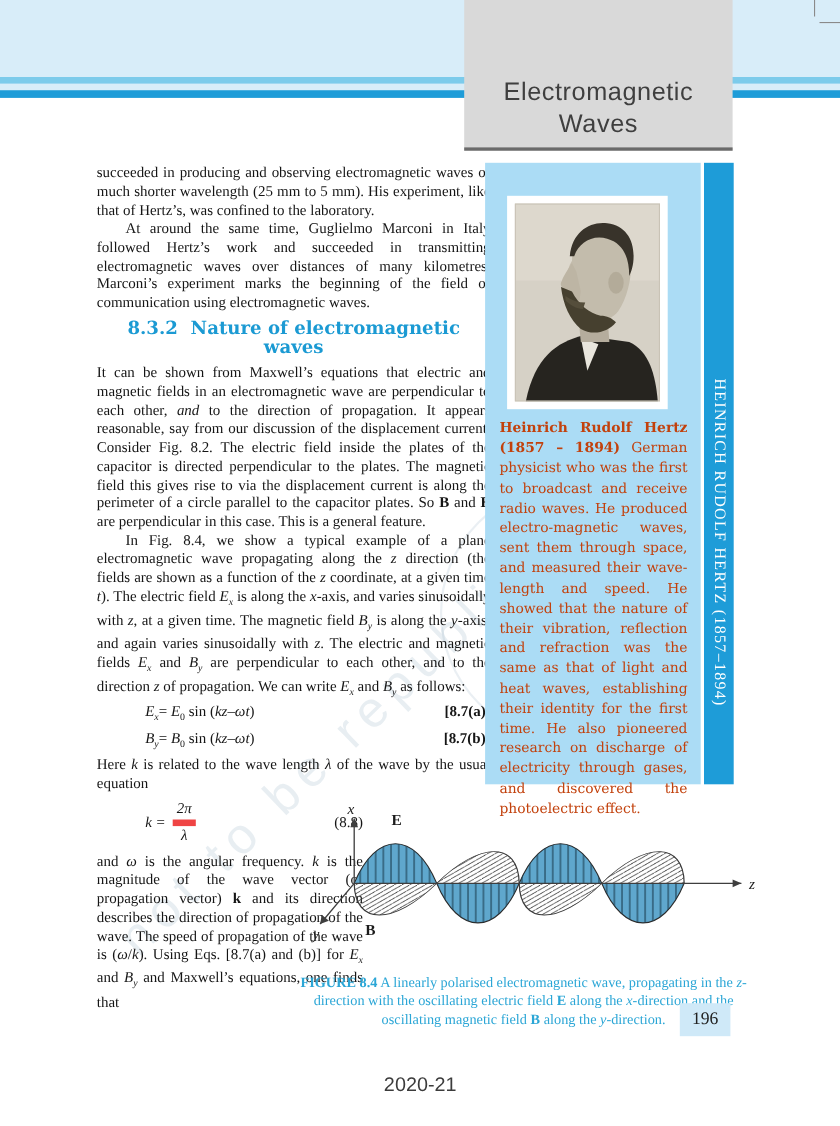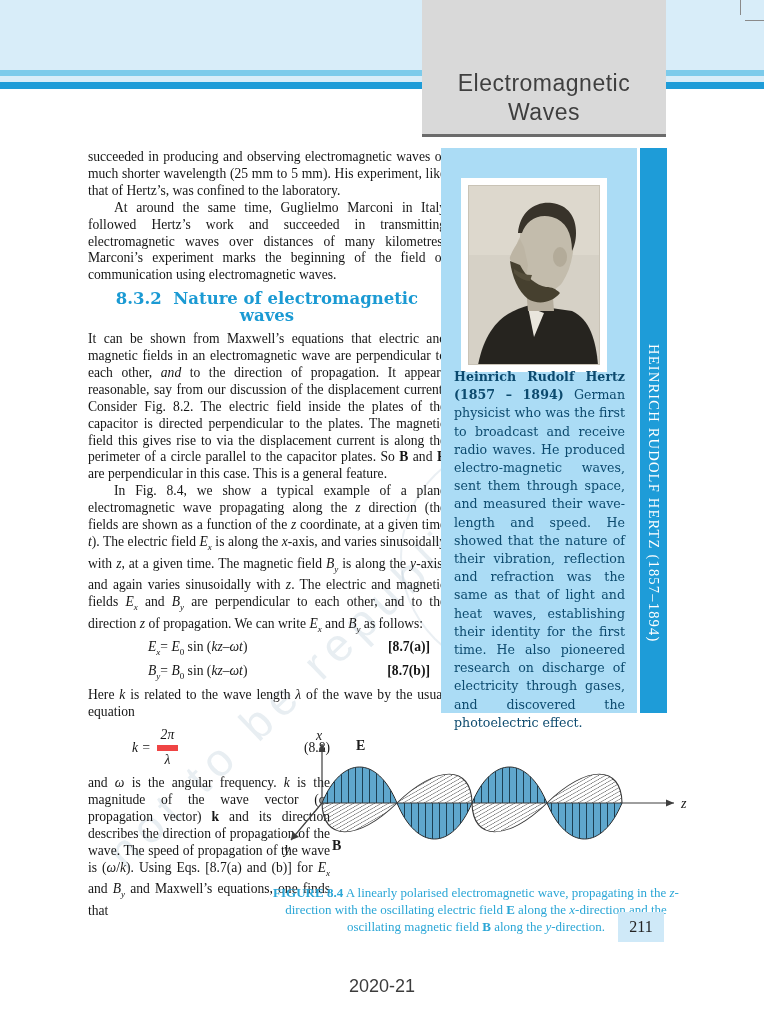--- a/index.html
+++ b/index.html
@@ -23,36 +23,36 @@
            color:rgba(140,168,190,0.20);white-space:nowrap;z-index:1;}
   .wm-circle{position:absolute;left:400px;top:440px;width:230px;height:230px;border-radius:50%;
              border:2px solid rgba(140,168,190,0.18);z-index:1;}
   
   .main-col{position:absolute;left:88px;top:149px;width:358px;z-index:2;
             font-size:13.6px;line-height:16.9px;text-align:justify;}
   .main-col p{margin:0;}
   .indent{text-indent:26px;}
   .sec-head{margin:7px 0 6px 0;font-family:"DejaVu Serif",serif;font-weight:bold;
             font-size:16.5px;color:#1b9ad3;text-align:center;}
-  .eq-row{display:flex;align-items:flex-start;padding-left:44px;margin:2px 16px;}
+  .eq-row{display:flex;align-items:flex-start;padding-left:44px;margin:2px 0;}
   .eq-row .tag{margin-left:auto;font-weight:bold;}
   .narrow{width:242px;}
   .frac-row{display:flex;align-items:center;padding-left:44px;margin:7px 0 6px 0;}
   .frac-row .tag{margin-left:auto;}
   .frac{display:inline-flex;align-items:center;font-style:italic;}
   .frac .stack{display:inline-block;text-align:center;margin-left:6px;}
   .frac .num{display:block;padding:0 4px 1px 4px;border-bottom:6px solid #ef4444;}
   .frac .den{display:block;padding-top:1px;}
   i{font-style:italic;} sub{font-size:9px;}
   
   .bio-box{position:absolute;left:441px;top:148px;width:196px;height:565px;background:#abdcf5;z-index:2;}
   .photo-frame{position:absolute;left:20px;top:30px;width:146px;height:194px;background:#ffffff;}
   .photo-frame svg{position:absolute;left:7px;top:7px;}
-  .bio-text{position:absolute;left:13px;top:220px;width:171px;font-family:"DejaVu Serif",serif;
-            font-size:12.6px;line-height:18.2px;text-align:justify;color:#0c4a6e;}
+  .bio-text{position:absolute;left:13px;top:232px;width:171px;font-family:"DejaVu Serif",serif;
+            font-size:12.6px;line-height:18.2px;text-align:justify;color:#c2410c;}
   
   .side-bar{position:absolute;left:640px;top:148px;width:27px;height:565px;background:#1e9cd8;z-index:2;}
   .side-label{position:absolute;left:5px;top:196px;writing-mode:vertical-rl;
               font-family:"Liberation Serif",serif;font-size:14.5px;letter-spacing:1.2px;color:#ffffff;
               white-space:nowrap;}
   
   .figure-wrap{position:absolute;left:282px;top:728px;z-index:2;}
   .fig-caption{position:absolute;left:264px;top:884px;width:424px;text-align:center;z-index:2;
                font-size:13px;line-height:17px;color:#2ba6d6;}
   
@@ -177,16 +177,16 @@
         <text x="34" y="12" font-style="italic">x</text>
         <text x="2" y="126" font-style="italic">y</text>
         <text x="399" y="80" font-style="italic">z</text>
         <text x="74" y="22" font-weight="bold">E</text>
         <text x="50" y="122" font-weight="bold">B</text>
       </g>
     </svg>
   </div>
   <div class="fig-caption"><b>FIGURE 8.4</b> A linearly polarised electromagnetic wave, propagating in the <i>z</i>-direction with the oscillating electric field <b>E</b> along the <i>x</i>-direction and the oscillating magnetic field <b>B</b> along the <i>y</i>-direction.</div>
 
-  <div class="page-num">211</div>
+  <div class="page-num">196</div>
   <div class="footer-year">2020-21</div>
 
 </div>
 
 </body></html>

